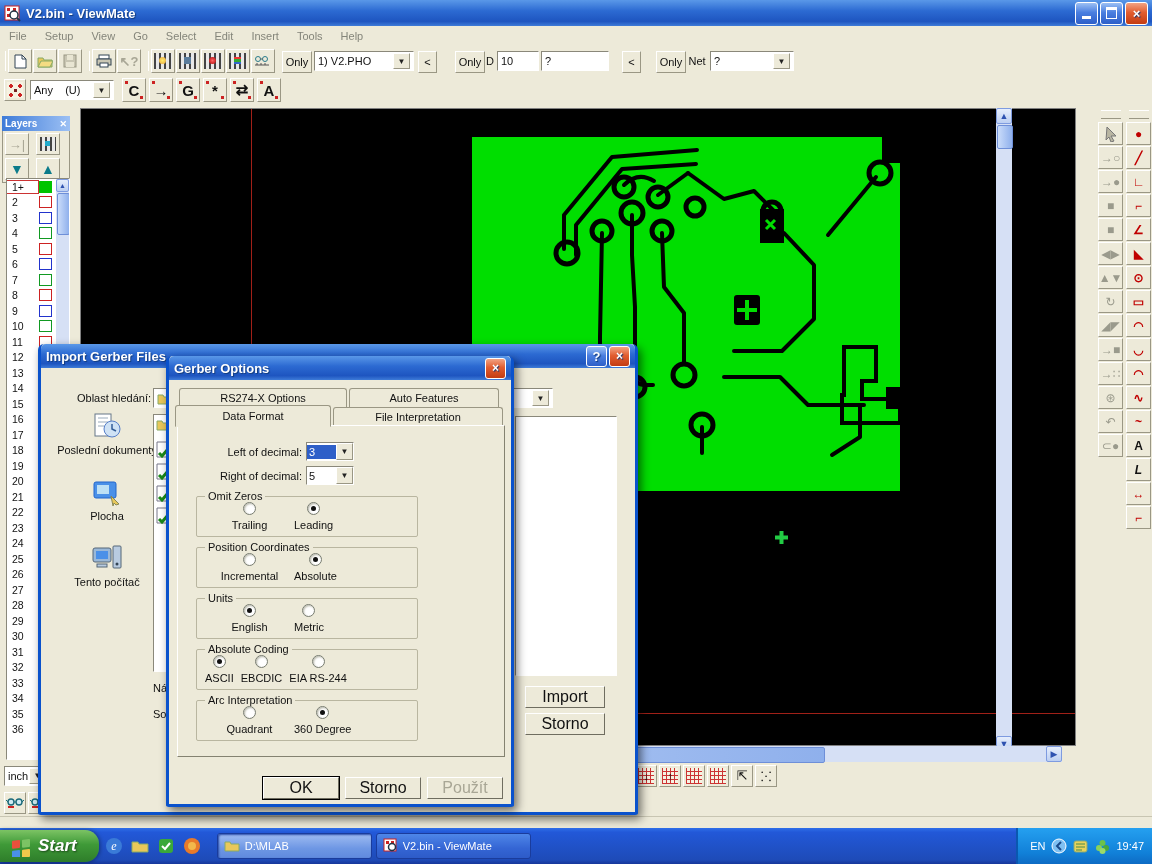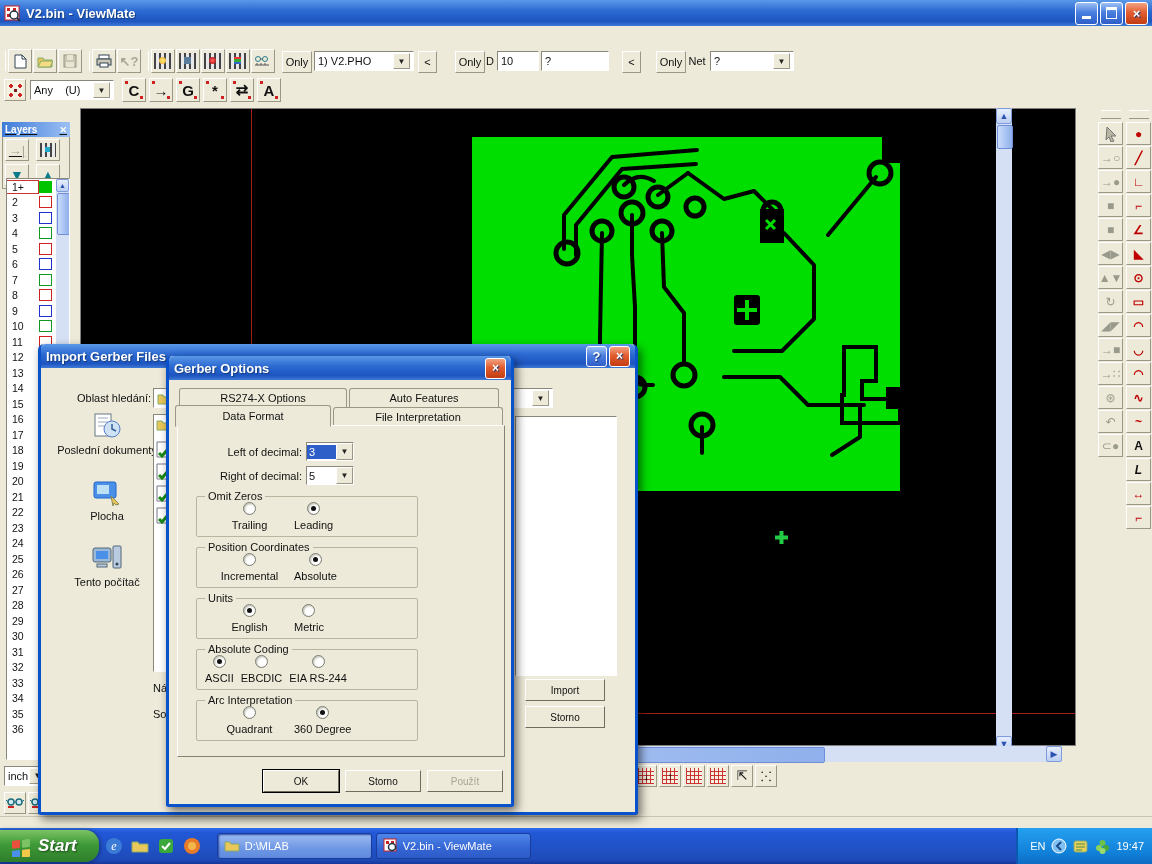--- a/index.html
+++ b/index.html
@@ -45,21 +45,21 @@
   #canvas{left:80px;top:4px;width:996px;height:638px;background:#000;border:1px solid #808080;box-sizing:border-box;z-index:1;}
   #axis-v{left:170px;top:0;width:1px;height:636px;background:#a02018;}
   #axis-h{left:0;top:604px;width:994px;height:1px;background:#a02018;}
   #pcb{left:391px;top:28px;z-index:1;}
   #gcross{left:694px;top:422px;width:13px;height:13px;z-index:1;}
   
   .scroll{background:#D6E0F5;}
   .sarrow{width:16px;height:16px;background:linear-gradient(#E6EEFC,#BCCFF2);border:1px solid #7E9BE0;border-radius:2px;color:#2E52B0;font-size:9px;display:flex;align-items:center;justify-content:center;box-sizing:border-box;}
   .sthumb{background:linear-gradient(90deg,#CADCFA,#8FB0EC);border:1px solid #6E8FD8;border-radius:2px;}
   
-  #layers-pal{left:2px;top:18px;width:68px;z-index:2;text-decoration:underline;}
+  #layers-pal{left:2px;top:12px;width:68px;z-index:2;}
   #layers-title{height:15px;background:linear-gradient(90deg,#3E7BD8,#9CC0F4);color:#fff;font-size:10px;font-weight:bold;display:flex;align-items:center;padding:0 3px;}
   #layers-title .x{margin-left:auto;color:#fff;font-size:9px;cursor:default;}
   #layers-btns{background:#EDEAD9;border:1px solid #9a9784;border-top:0;padding:2px;display:grid;grid-template-columns:28px 28px;gap:3px;}
   .lp-btn{height:22px;}
   #layers-list{left:6px;top:74px;width:62px;height:580px;background:#fff;border:1px solid;border-color:#8a887a #fff #fff #8a887a;z-index:2;overflow:hidden;}
   .layer-row{position:relative;height:15.5px;display:flex;align-items:center;}
   .layer-num{padding-left:5px;font-size:10.5px;width:26px;}
   .layer-num.sel{outline:1px solid #c33;}
   .layer-swatch{width:11px;height:10px;border:1px solid;margin-left:1px;}
   #layers-vsb{position:absolute;right:0;top:0;width:13px;height:100%;background:#D6E0F5;}
@@ -78,21 +78,21 @@
   .groupbox{position:relative;height:39px;border:1px solid #B9B6A0;border-radius:2px;margin-bottom:10px;background:#EDEAD9;}
   .group-title{position:absolute;top:-7px;left:8px;background:#EDEAD9;padding:0 3px;font-size:11px;}
   .group-row{position:absolute;left:8px;right:2px;bottom:5px;display:flex;align-items:center;}
   .radio-opt{display:flex;align-items:center;gap:4px;flex-direction:column;}
   .radio-opt.w{min-width:89px;}
   .radio{width:11px;height:11px;border-radius:50%;background:#fff;border:1px solid #787C70;box-shadow:inset 1px 1px 2px #b9b9ac;flex:none;}
   .radio.on{position:relative;}
   .radio.on::after{content:'';position:absolute;left:3px;top:3px;width:5px;height:5px;border-radius:50%;background:#111;}
   .tab{position:absolute;background:#EDEAD9;border:1px solid #9a9784;border-bottom:none;border-radius:3px 3px 0 0;display:flex;align-items:center;justify-content:center;font-size:11px;box-sizing:border-box;}
   .tabpanel{position:absolute;background:#EDEAD9;border:1px solid;border-color:#fff #848271 #848271 #fff;}
-  .pbtn{display:flex;align-items:center;justify-content:center;background:#EDEAD9;border:1px solid;border-color:#fff #6f6d60 #6f6d60 #fff;font-size:10px;box-sizing:border-box;}
+  .pbtn{display:flex;align-items:center;justify-content:center;background:#EDEAD9;border:1px solid;border-color:#fff #6f6d60 #6f6d60 #fff;font-size:16px;box-sizing:border-box;margin-top:7px;}
   .pbtn.defbtn{box-shadow:0 0 0 1px #000;}
   .combo{display:flex;align-items:center;background:#fff;border:1px solid;border-color:#8a887a #fff #fff #8a887a;box-sizing:border-box;}
   .combo .val{flex:1;padding:1px 2px;font-size:11px;}
   .combo .val.sel{background:#2E5FC8;color:#fff;}
   
   #sb1{left:0;top:762px;width:1152px;height:27px;background:#EDEAD9;display:flex;align-items:center;padding:0 4px;box-sizing:border-box;gap:2px;}
   #sb2{left:0;top:789px;width:1152px;height:27px;background:#EDEAD9;display:flex;align-items:center;padding:0 4px;box-sizing:border-box;gap:2px;}
   .sp{flex:none;}
   
   #winbottom{left:0;top:816px;width:1152px;height:12px;background:#EDEAD9;border-top:1px solid #c8c5b2;}
@@ -124,20 +124,31 @@
       <span class="capbtn">
           <span class="minbar"></span>
         </span>
       <span class="capbtn">
           <span class="restsq"></span>
         </span>
       <span class="capbtn close">×</span>
     </span>
   </div>
 
+  <div id="menubar" class="abs">
+      <div class="menu-item">File</div>
+      <div class="menu-item">Setup</div>
+      <div class="menu-item">View</div>
+      <div class="menu-item">Go</div>
+      <div class="menu-item">Select</div>
+      <div class="menu-item">Edit</div>
+      <div class="menu-item">Insert</div>
+      <div class="menu-item">Tools</div>
+      <div class="menu-item">Help</div>
+    </div>
 
   <div id="toolbar1" class="abs">
     <div class="abs grip" style="left:2px;top:5px"></div>
     <div class="abs tbtn" style="left:8px;top:3px">
         <svg width="13" height="15">
           <path d="M1 1h7l4 4v9H1z" fill="#fff" stroke="#345"></path>
           <path d="M8 1v4h4" fill="none" stroke="#345"></path>
         </svg>
       </div>
     <div class="abs tbtn" style="left:33px;top:3px">

